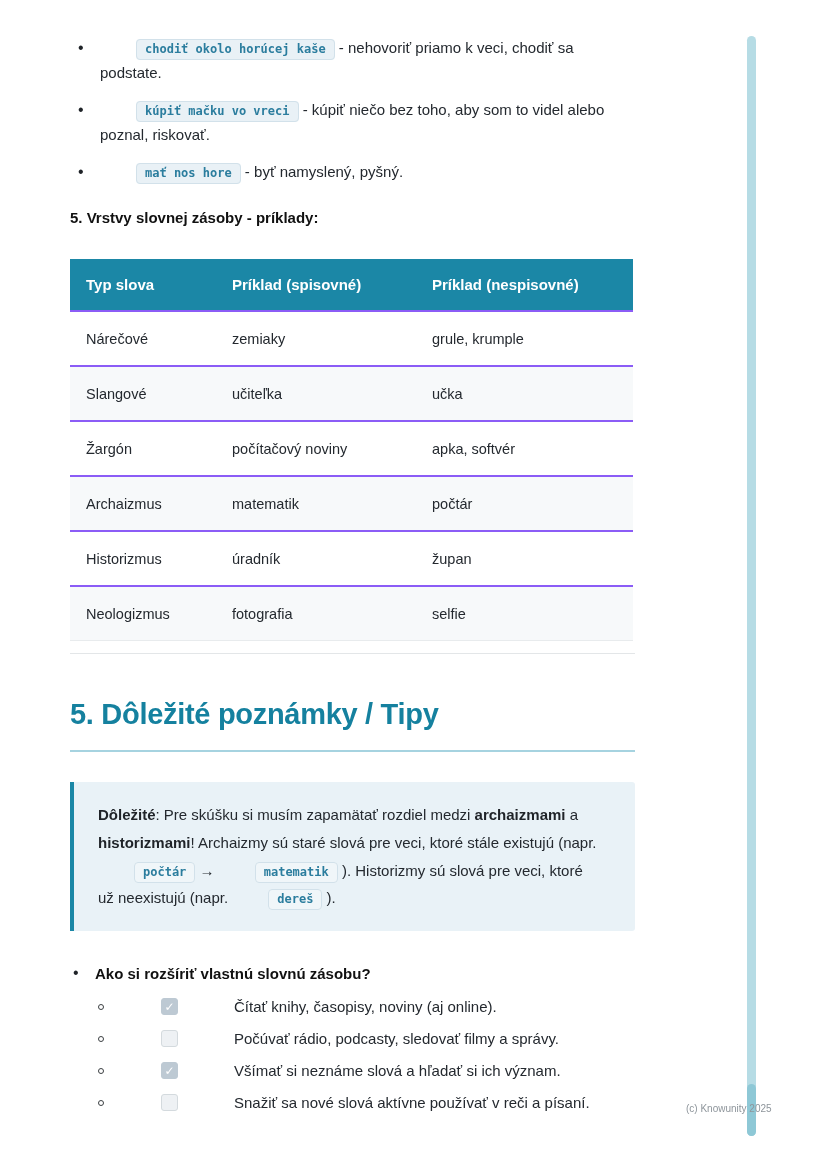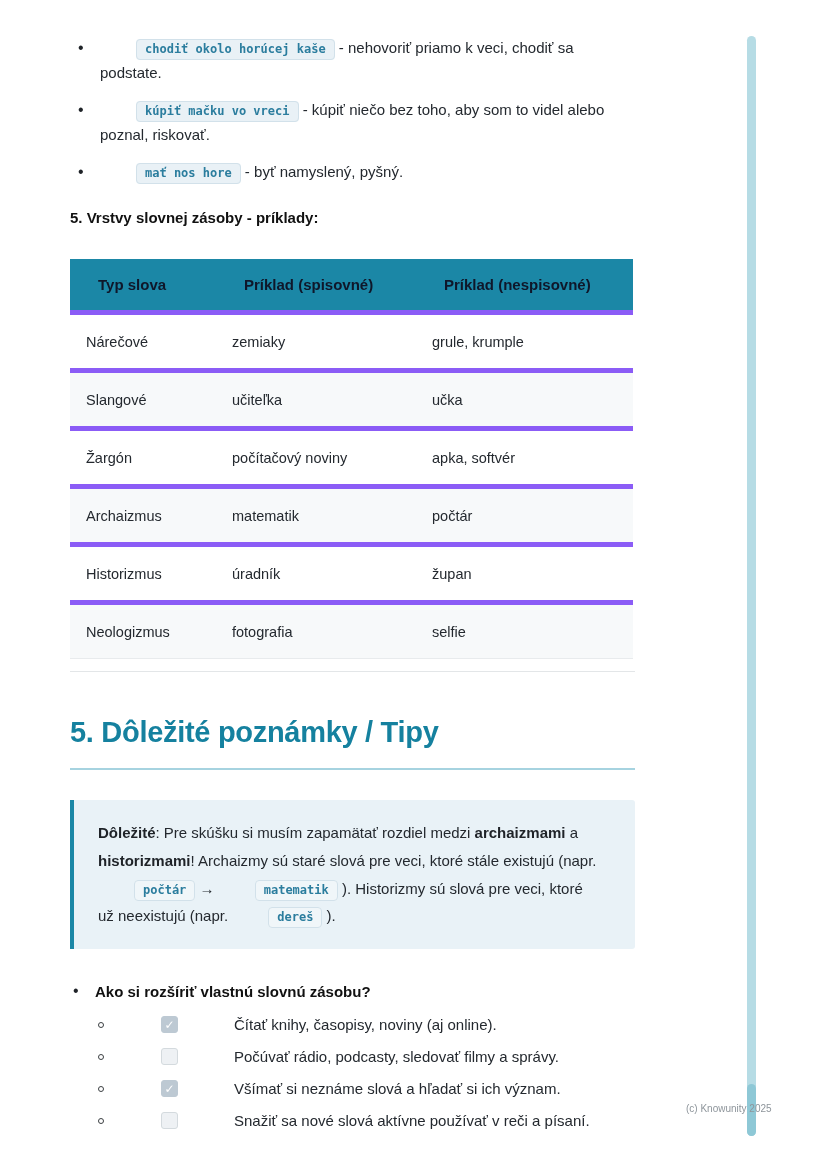--- a/index.html
+++ b/index.html
@@ -35,30 +35,30 @@
     white-space: nowrap;
     margin-left: 36px;
   }
 
   .sub-heading { font-size: 15px; line-height: 22px; font-weight: bold; color: #111; margin-top: 22px; }
 
   
   .vocab-table { margin-top: 30px; width: 563px; border-collapse: collapse; }
   .vocab-table th {
     background: var(--table-header-bg, #1b87a6);
-    color: #0f172a; font-size: 15px; font-weight: bold; text-align: left;
-    padding: 17px 28px;
+    color: #ffffff; font-size: 15px; font-weight: bold; text-align: left;
+    padding: 17px 16px;
   }
   .vocab-table th:nth-child(1) { width: 146px; }
   .vocab-table th:nth-child(2) { width: 200px; }
   .vocab-table th:nth-child(3) { width: 217px; }
   .vocab-table td {
     font-size: 14.5px; color: #24292f; text-align: left;
     padding: 18.5px 16px;
-    border-top: 5px solid #8b5cf6;
+    border-top: 2px solid #8b5cf6;
   }
   .vocab-table tbody tr:nth-child(even) { background: #f7f9fa; }
   .vocab-table tbody tr:last-child td { border-bottom: 1px solid #e8ebed; }
 
   .divider { margin-top: 12px; border: none; border-top: 1px solid #e3e6e8; height: 0; }
 
   .main-heading {
     margin-top: 44px;
     font-size: 29px; line-height: 32px; font-weight: bold;
     color: var(--accent-teal, #15819f);

